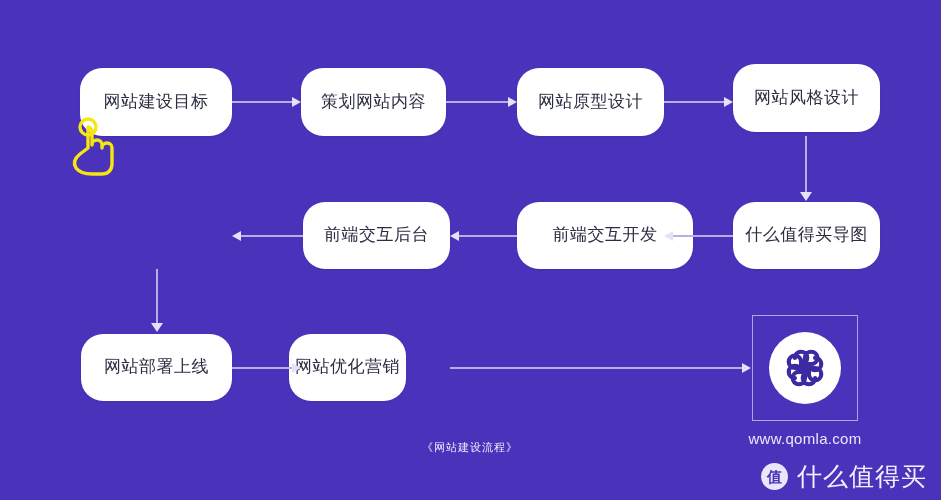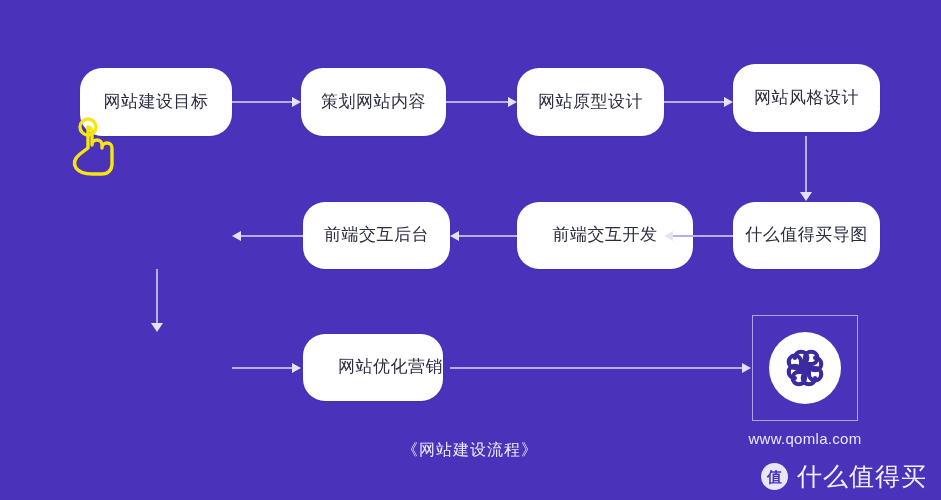--- a/index.html
+++ b/index.html
@@ -116,21 +116,21 @@
   }
 
   
   #caption {
     position: absolute;
     left: 330px;
     top: 440px;
     width: 280px;
     text-align: center;
     color: #efecfb;
-    font-size: 16px;
+    font-size: 11px;
     letter-spacing: 1px;
   }
 
   
   #watermark {
     position: absolute;
     right: 14px;
     bottom: 10px;
     display: flex;
     align-items: center;
@@ -209,21 +209,25 @@
 
   <div class="hline" style="left:459px;top:235px;width:58px;"></div>
   <div class="arrow-l" style="left:450px;top:231px;"></div>
 
   <div class="hline" style="left:241px;top:235px;width:62px;"></div>
   <div class="arrow-l" style="left:232px;top:231px;"></div>
 
   <div class="vline" style="left:156px;top:269px;width:2px;height:56px;"></div>
   <div class="arrow-d" style="left:151px;top:323px;"></div>
 
-  <div class="node" style="left:303px;top:334px;width:140px;height:67px;justify-content:flex-end;">
+  <div class="node" style="left:81px;top:334px;width:151px;height:67px;">
+    <span class="l1">网站部署</span>
+    <span class="l2">上线</span>
+  </div>
+  <div class="node" style="left:289px;top:334px;width:117px;height:67px;">
     <span class="l1">网站优化</span>
     <span class="l2">营销</span>
   </div>
 
   <div class="hline" style="left:232px;top:367px;width:62px;"></div>
   <div class="arrow-r" style="left:292px;top:363px;"></div>
 
   <div class="hline" style="left:450px;top:367px;width:294px;"></div>
   <div class="arrow-r" style="left:742px;top:363px;"></div>
 

